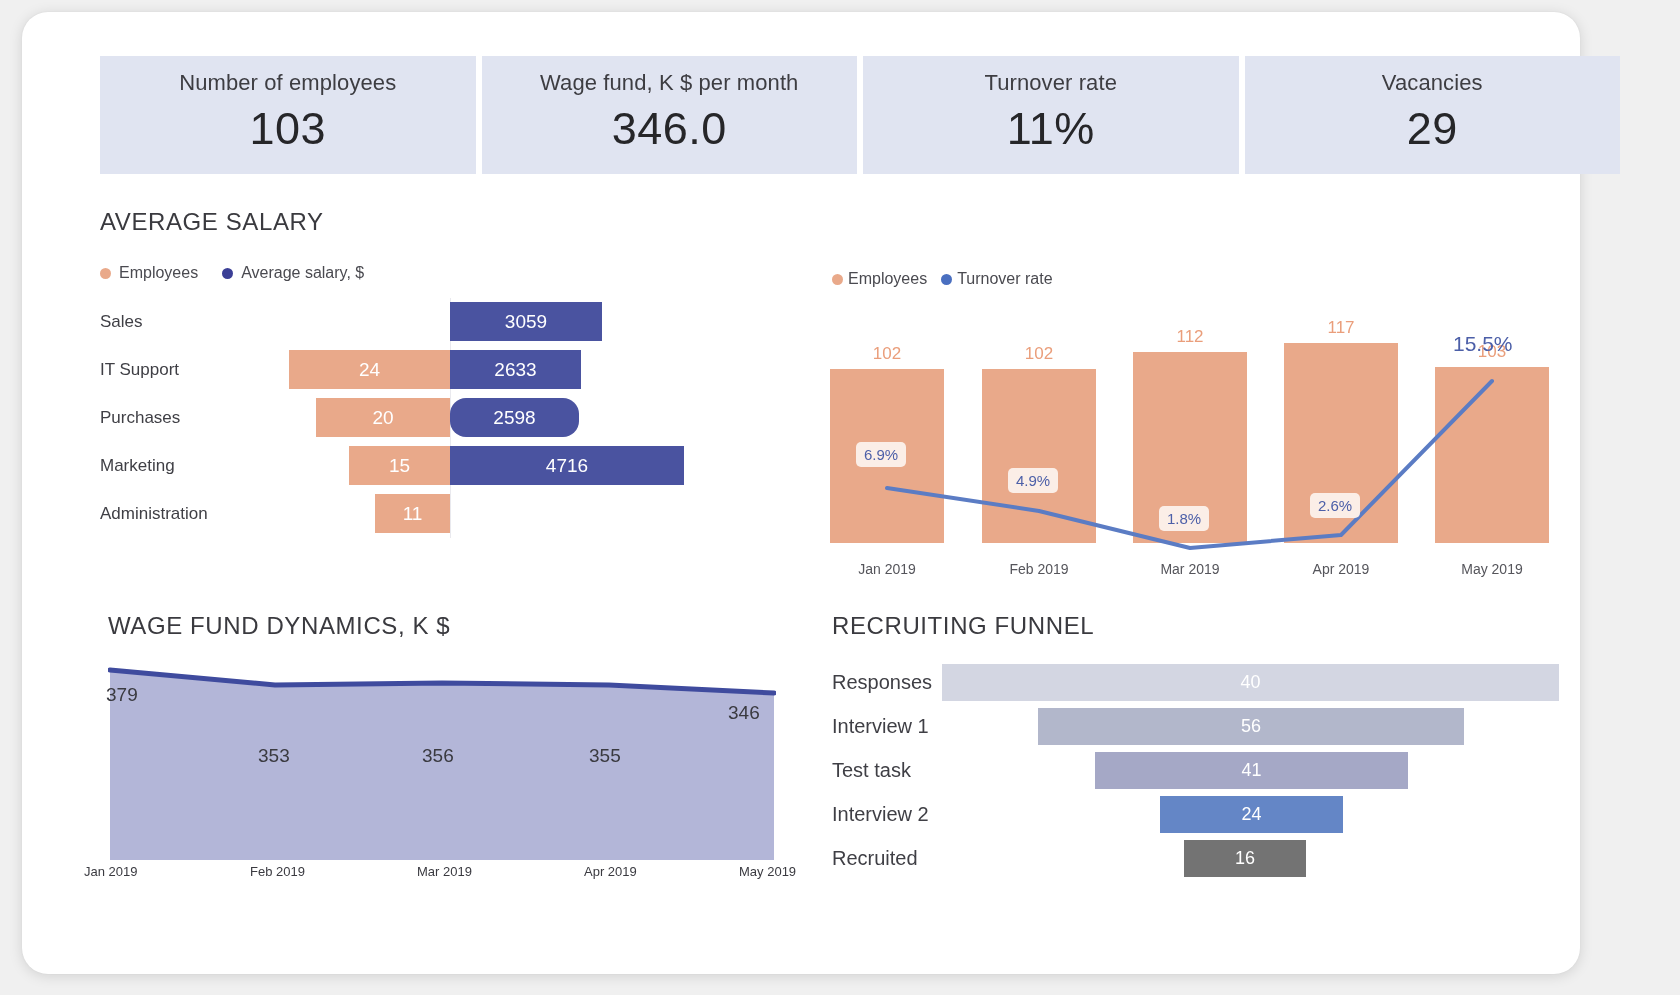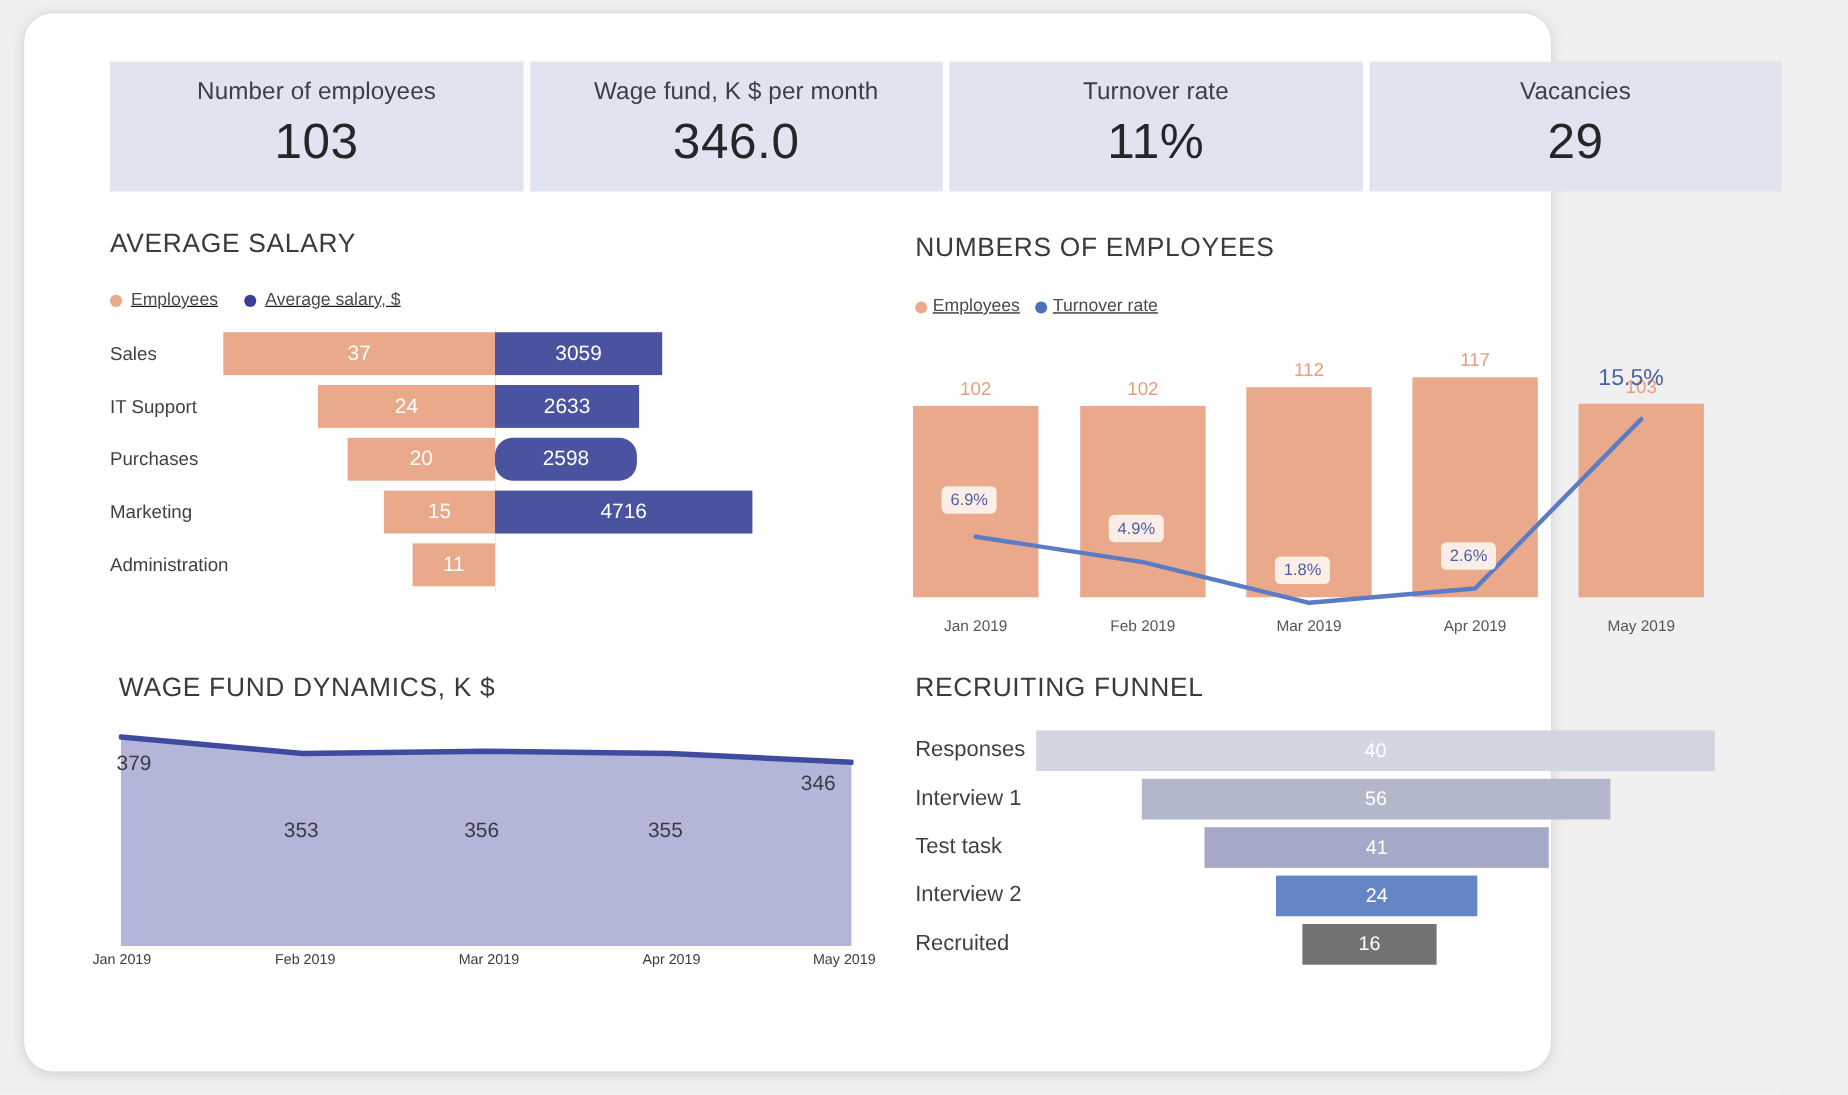--- a/index.html
+++ b/index.html
@@ -9,21 +9,21 @@
     height: 995px;
     background: #f0f0f0;
     font-family: "Liberation Sans", sans-serif;
     overflow: hidden;
   }
 
   #dashboard {
     position: absolute;
     left: 22px;
     top: 12px;
-    width: 1388px;
+    width: 1558px;
     height: 962px;
     background: #ffffff;
     border-radius: 26px;
     box-shadow: 0 2px 14px rgba(0,0,0,0.13), 0 0 2px rgba(0,0,0,0.06);
   }
 
   
   #kpi-row {
     position: absolute;
     left: 78px;
@@ -61,21 +61,20 @@
     position: absolute;
     font-size: 24px;
     color: #3a3a3f;
     font-weight: 400;
     letter-spacing: .6px;
   }
   .legend {
     position: absolute;
     display: flex;
     align-items: flex-end;
-    text-decoration: underline;
   }
   .legend-item { display: flex; align-items: center; }
   .legend-dot {
     width: 11px; height: 11px; border-radius: 50%;
     display: inline-block;
   }
   .legend-text { font-size: 16px; color: #4a4a50; }
 
   
   #avg-salary { position: absolute; left: 0; top: 0; width: 820px; height: 420px; }
@@ -278,23 +277,20 @@
         <span class="legend-dot" style="background:#3b3f96"></span>
         <span class="legend-text">Average salary, $</span>
       </div>
     </div>
 
     <div id="salary-rows">
       <div class="center-axis"></div>
 
       <div class="salary-row">
         <span class="salary-cat">Sales</span>
-        <div class="sal-bar sal-left" style="width:247px;">
-          <span>37</span>
-        </div>
         <div class="sal-bar sal-right" style="width:152px;">
           <span>3059</span>
         </div>
       </div>
 
       <div class="salary-row">
         <span class="salary-cat">IT Support</span>
         <div class="sal-bar sal-left" style="width:161px;">
           <span>24</span>
         </div>
@@ -326,21 +322,20 @@
       <div class="salary-row">
         <span class="salary-cat">Administration</span>
         <div class="sal-bar sal-left" style="width:75px;">
           <span>11</span>
         </div>
       </div>
     </div>
   </div>
 
   <div id="num-employees">
-    <div class="panel-title">NUMBERS OF EMPLOYEES</div>
 
     <div class="legend" id="num-legend">
       <div class="legend-item">
         <span class="legend-dot" style="background:#e9a98a"></span>
         <span class="legend-text">Employees</span>
       </div>
       <div class="legend-item">
         <span class="legend-dot" style="background:#4a6fc0"></span>
         <span class="legend-text">Turnover rate</span>
       </div>

